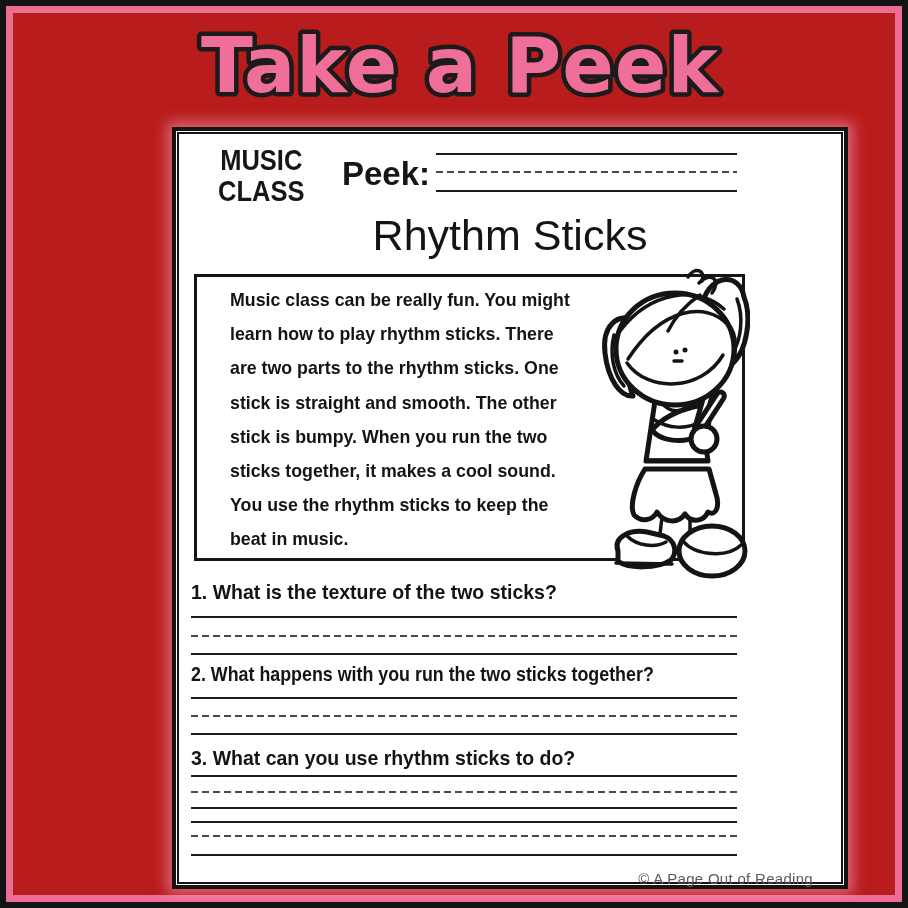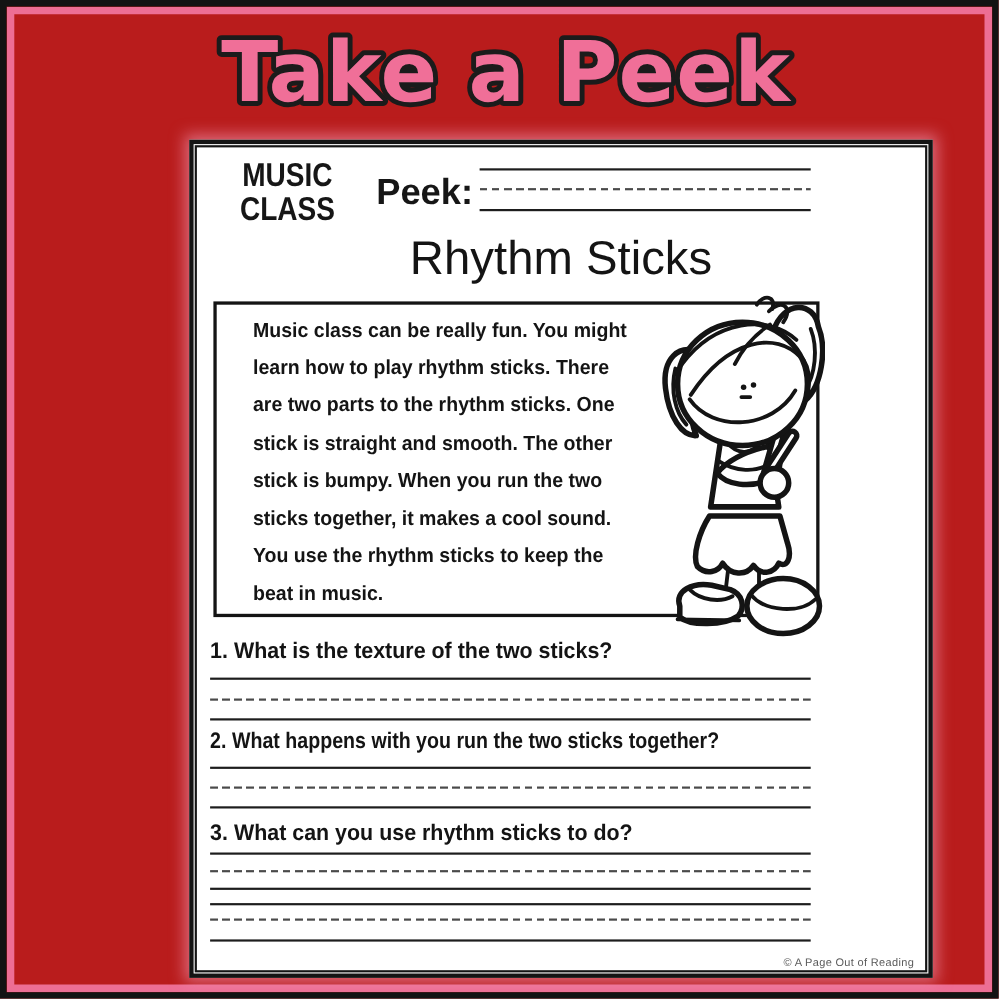--- a/index.html
+++ b/index.html
@@ -58,22 +58,22 @@
   .girl { position:absolute; left:424px; top:137px; width:150px; height:312px; z-index:2; }
 
   .question {
     position:absolute; left:15px; white-space:nowrap;
     font-weight:bold; font-size:20.5px; color:#141414;
     transform-origin:left center;
   }
   .q-fit { transform:scaleX(0.87); }
   .q-norm { transform:scaleX(0.95); }
   .footer-credit {
-    position:absolute; right:13px; top:739px;
-    font-size:10px; color:#5a5a5a; letter-spacing:0.3px;padding-left:24px;
+    position:absolute; right:31px; top:739px;
+    font-size:15px; color:#5a5a5a; letter-spacing:0.3px;padding-left:24px;
   }
   svg .lineart { fill:#ffffff; stroke:#141414; stroke-width:5; stroke-linecap:round; stroke-linejoin:round; }
   svg .thin { fill:none; stroke:#141414; stroke-width:3.5; stroke-linecap:round; }
   svg .solidfill { fill:#141414; stroke:none; }
 </style>
 </head>
 <body>
 
 <div class="canvas">
 

